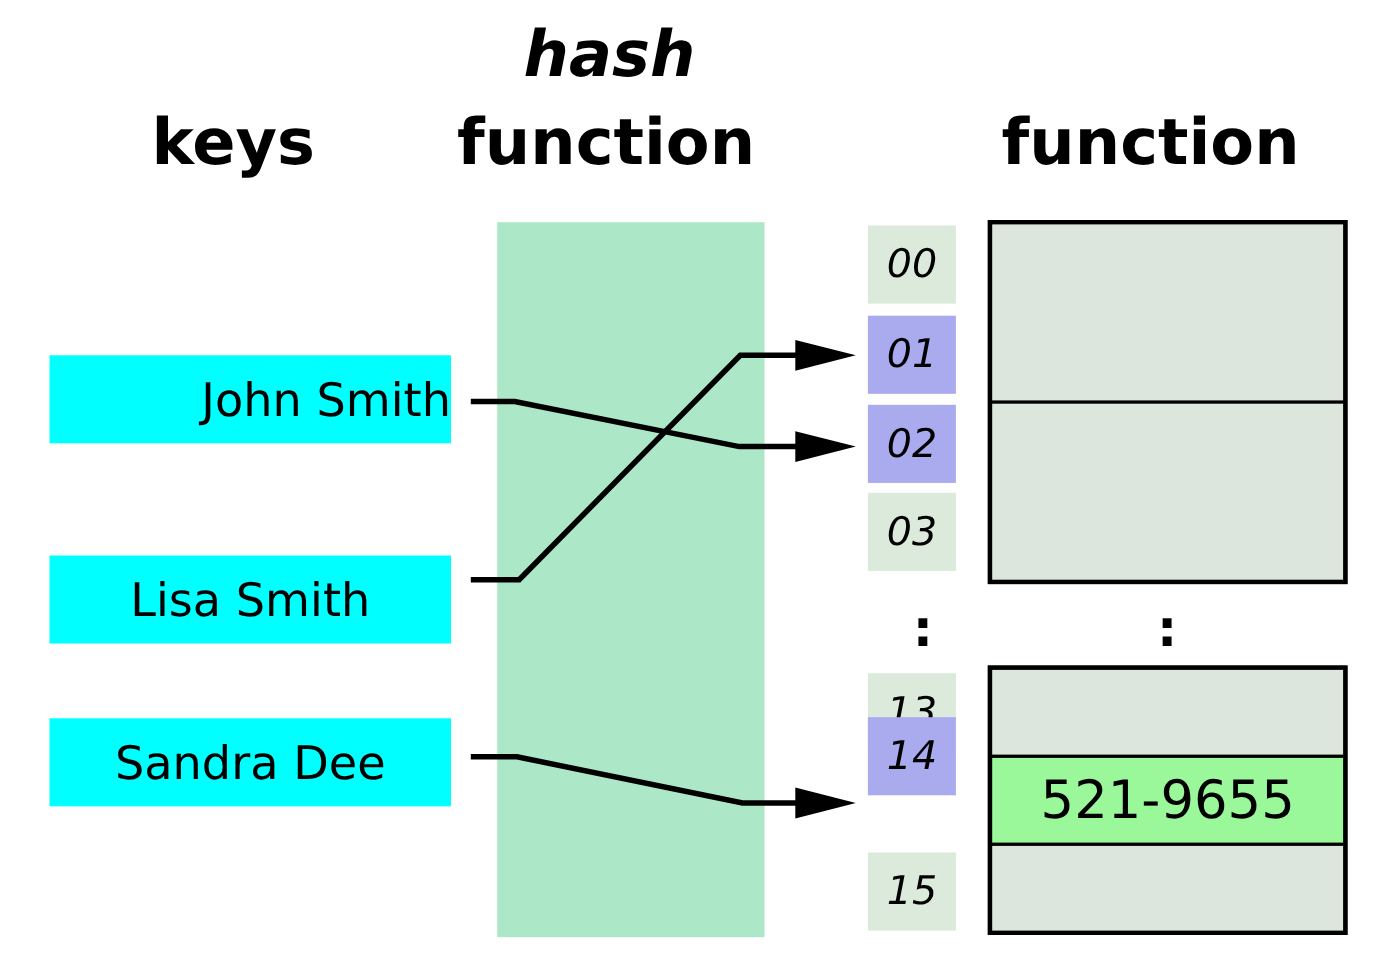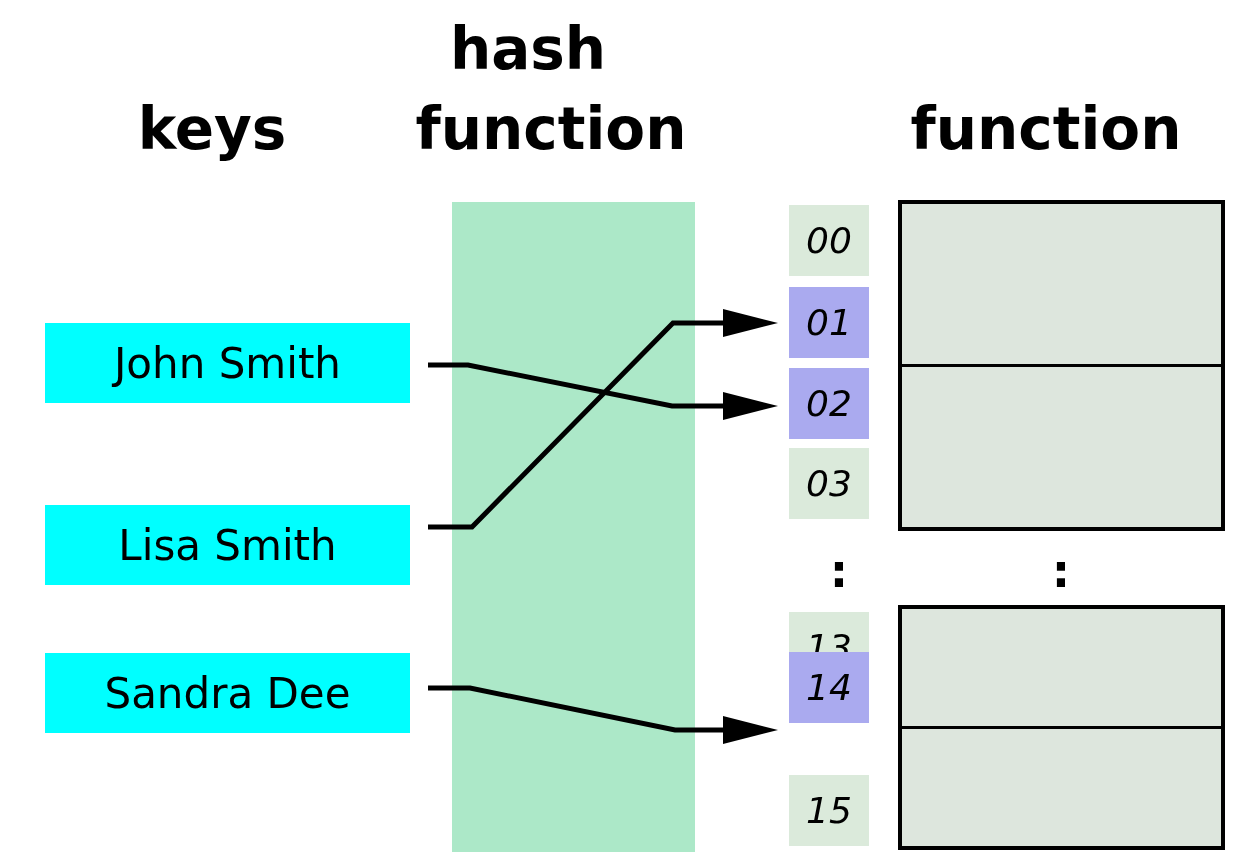--- a/index.html
+++ b/index.html
@@ -45,28 +45,28 @@
     position:absolute;transform:translateX(-50%);
     font-size:46px;font-weight:bold;line-height:1;
   }
   svg.overlay{position:absolute;left:0;top:0;pointer-events:none;}
   svg .ln{fill:none;stroke:var(--ink);stroke-width:5;}
   svg .hd{fill:var(--ink);stroke:none;}
 </style>
 </head>
 <body>
 
-<div class="hdr" style="left:528px;top:20px;">hash</div>
+<div class="hdr" style="left:554px;top:20px;font-style:italic;">hash</div>
 <div class="hdr" style="left:551px;top:100px;">function</div>
 <div class="hdr" style="left:212px;top:100px;">keys</div>
 <div class="hdr" style="left:1046px;top:100px;">function</div>
 
 <div class="hash-band"></div>
 
-<div class="keybox" style="top:323px;">
+<div class="keybox" style="top:323px;justify-content:flex-end;">
   <span>John Smith</span>
 </div>
 <div class="keybox" style="top:485px;margin-top:20px;">
   <span>Lisa Smith</span>
 </div>
 <div class="keybox" style="top:653px;">
   <span>Sandra Dee</span>
 </div>
 
 <div class="idxcell idx-plain" style="top:205px;">00</div>
@@ -80,20 +80,21 @@
 
 <div class="btable" style="top:200px;height:331px;">
   <div class="brow brow-empty"></div>
   <div class="brow brow-empty"></div>
 </div>
 
 <div class="dots" style="left:1061px;top:548px;">:</div>
 
 <div class="btable" style="top:605px;height:245px;">
   <div class="brow brow-empty"></div>
+  <div class="brow brow-filled">521-9655</div>
   <div class="brow brow-empty"></div>
 </div>
 
 <svg class="overlay" width="1256" height="868" viewBox="0 0 1256 868">
   <g>
     <path class="ln" d="M428 365 L468 365 L672 406 L725 406"></path>
     <polygon class="hd" points="723,392 778,406 723,420"></polygon>
   </g>
   <g>
     <path class="ln" d="M428 527 L472 527 L673 323 L725 323"></path>

